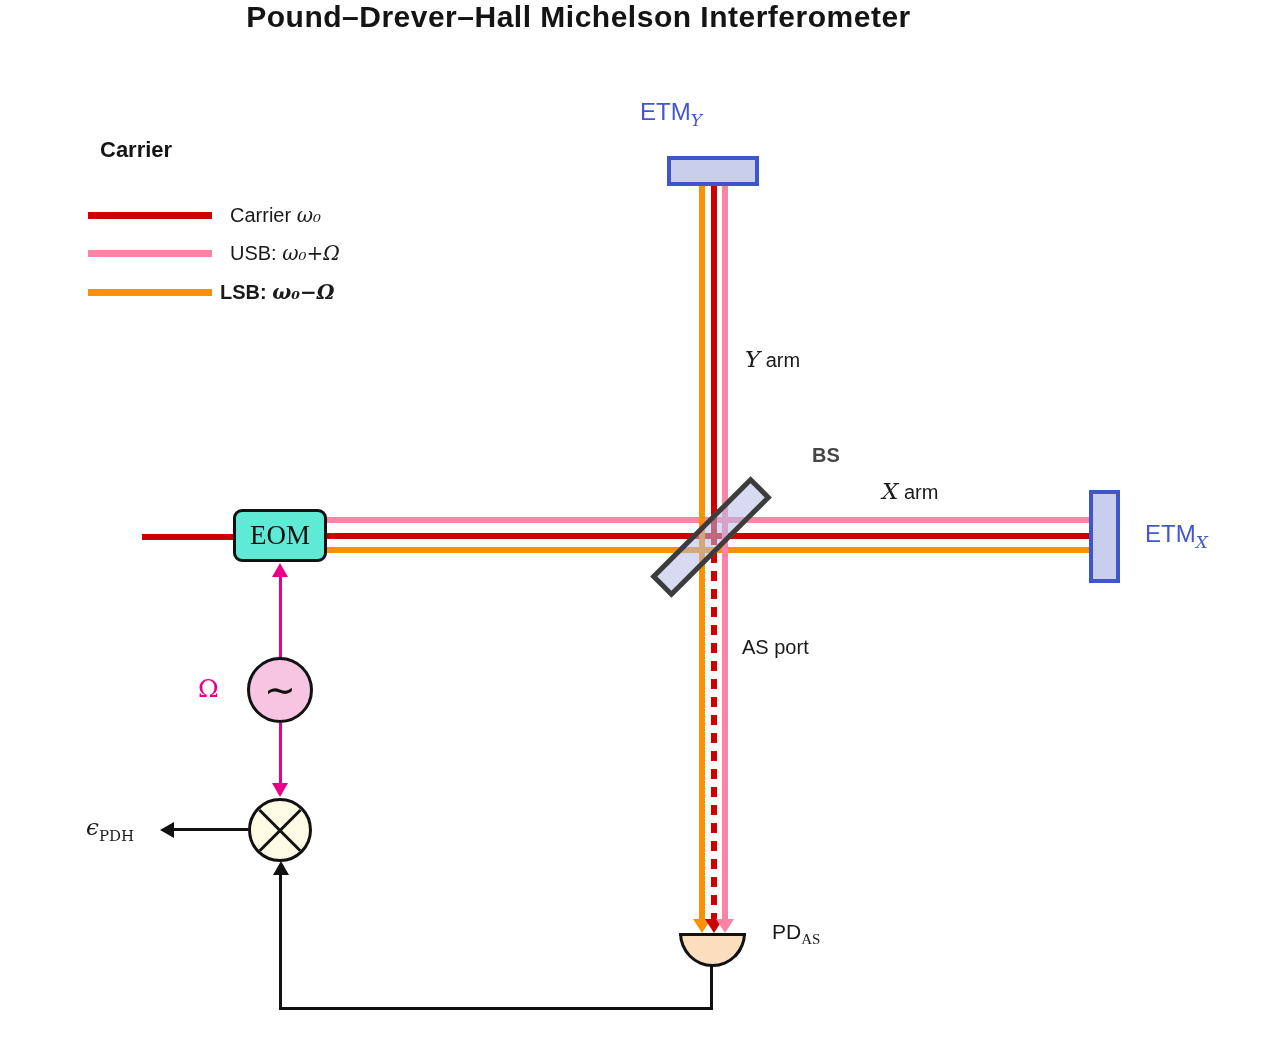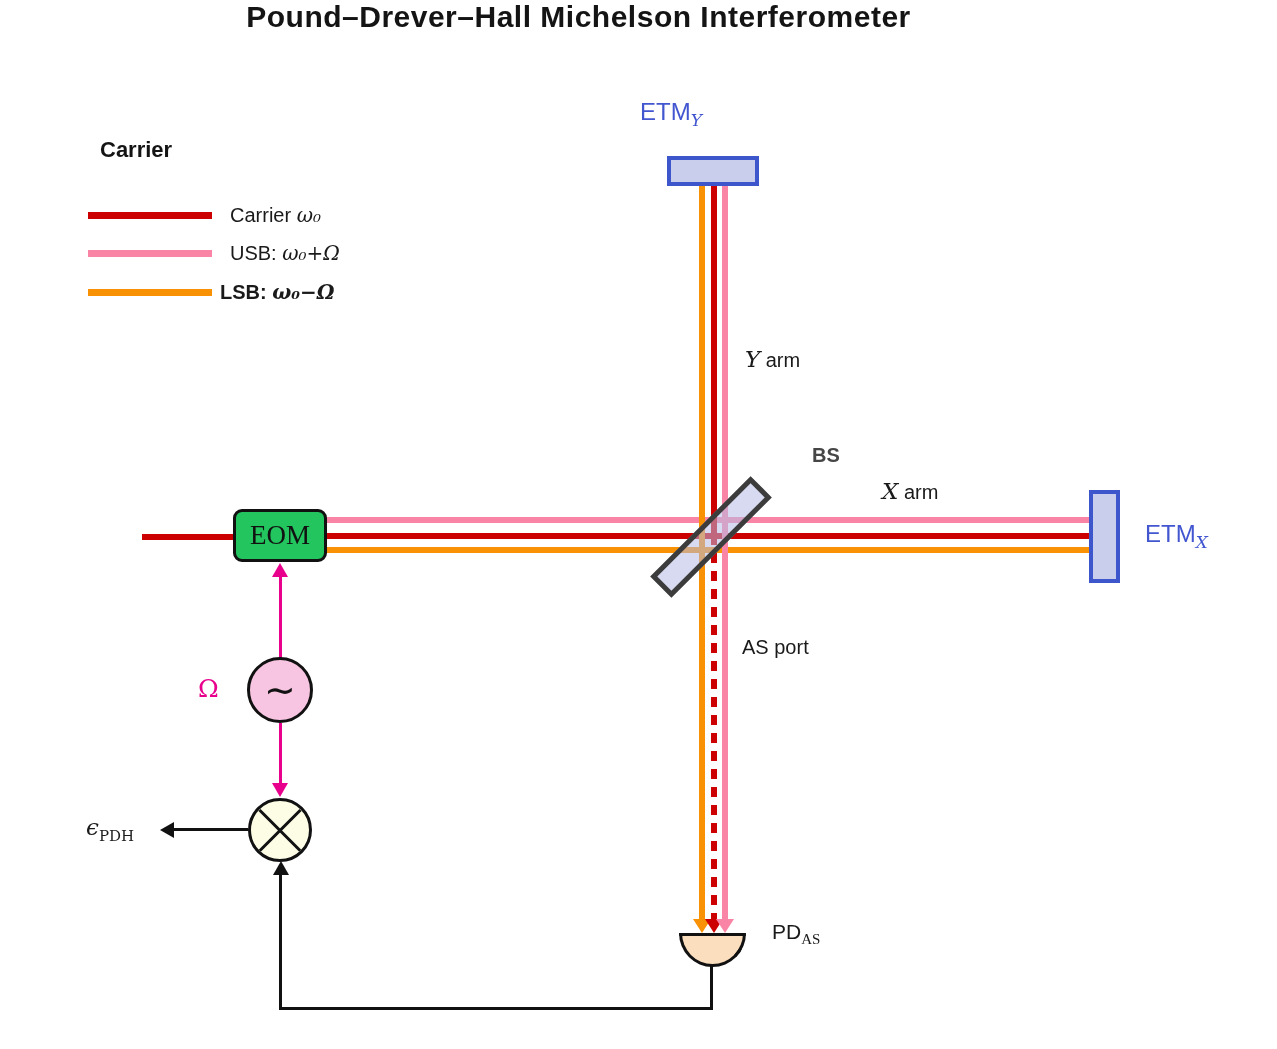--- a/index.html
+++ b/index.html
@@ -36,21 +36,21 @@
   
   .device-box {
     border: 3px solid #111;
     border-radius: 9px;
     display: flex; align-items: center; justify-content: center;
     font-family: "Liberation Serif", serif;
     font-size: 27px; color: #111;
     z-index: 4;
   }
   .laser-box { left: 38px; top: 509px; width: 104px; height: 53px; background: #FBF7C6; }
-  .eom-box   { left: 233px; top: 509px; width: 94px; height: 53px; background: #22c55e; }
+  .eom-box   { left: 233px; top: 509px; width: 94px; height: 53px; background: #5eead4; }
 
   .mirror {
     background: #C9CEED;
     border: 4px solid #3D56CC;
     z-index: 4;
   }
   .etm-y-mirror { left: 667px; top: 156px; width: 92px; height: 30px; }
   .etm-x-mirror { left: 1089px; top: 490px; width: 31px; height: 93px; }
 
   .beamsplitter {

